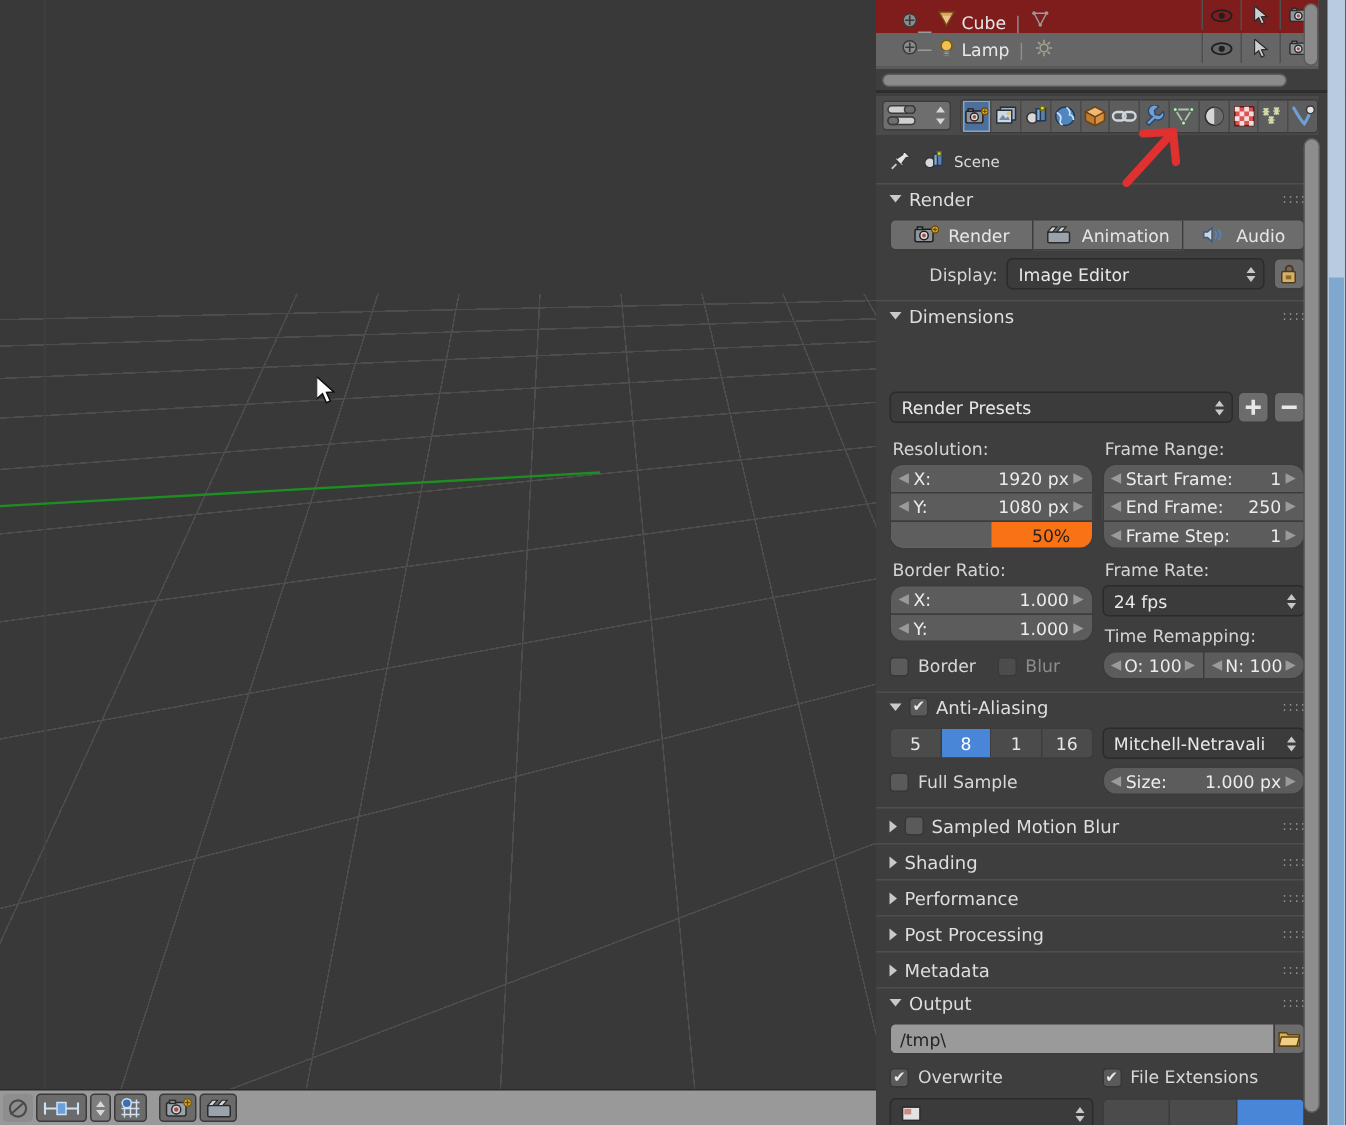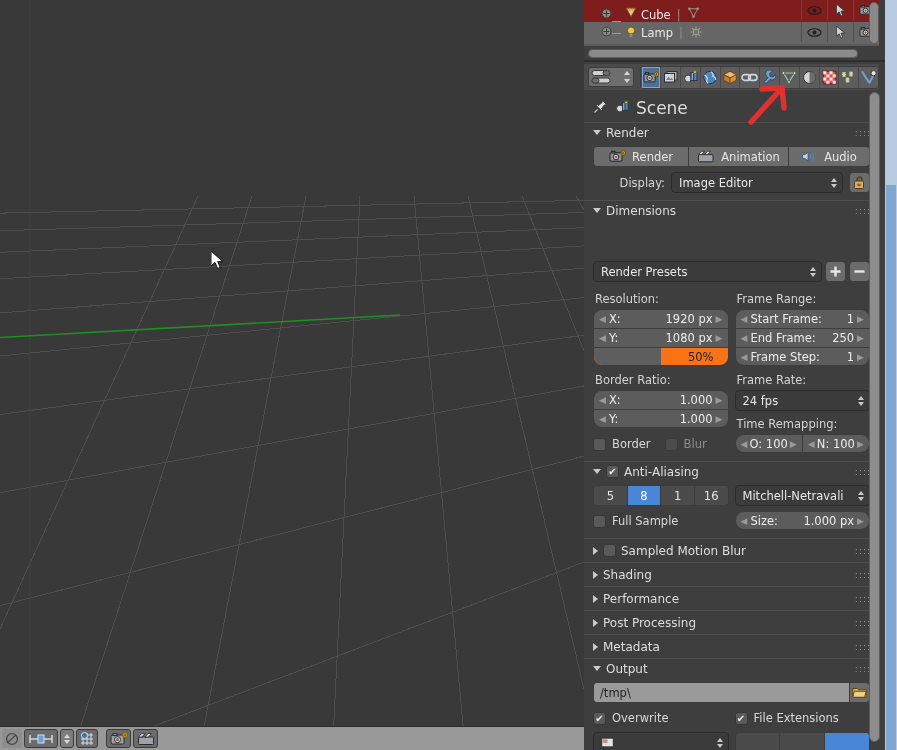--- a/index.html
+++ b/index.html
@@ -49,21 +49,21 @@
     align-items:center; justify-content:center; background:#5d5d5d;
     border-left:1px solid #4a4a4a; }
   .tab-ico.sel{ background:#4d6f99; box-shadow:inset 0 0 0 1px #7ea6d6; }
   #ctx-select{ width:46px; height:20px; margin:0 6px 0 4px; background:#6e6e6e;
     border:1px solid #3d3d3d; border-radius:3px; display:flex; align-items:center;
     justify-content:space-between; padding:0 2px; }
   .tab-grp{ display:flex; border:1px solid #3d3d3d; border-radius:3px; overflow:hidden; }
 
   
   #breadcrumb{ position:absolute; left:0; top:96px; width:295px; height:24px;
-    display:flex; align-items:center; font-size:17px; color:#dcdcdc; }
+    display:flex; align-items:center; font-size:10px; color:#dcdcdc; }
 
   
   #props{ position:absolute; left:0; top:122px; width:295px; height:628px;
     overflow:hidden; color:#d8d8d8; font-size:11.5px; }
   #props-vscroll{ position:absolute; left:869px; top:92px; width:11px; height:650px;
     background:#8d8d8d; border:1px solid #5d5d5d; border-radius:6px; }
 
   .panel-hdr{ height:20px; display:flex; align-items:center; gap:5px;
     padding-left:9px; border-top:1px solid #4e4e4e; font-size:12px; color:#dedede; }
   .panel-hdr .dots{ margin-left:auto; margin-right:8px; color:#8e8e8e;

